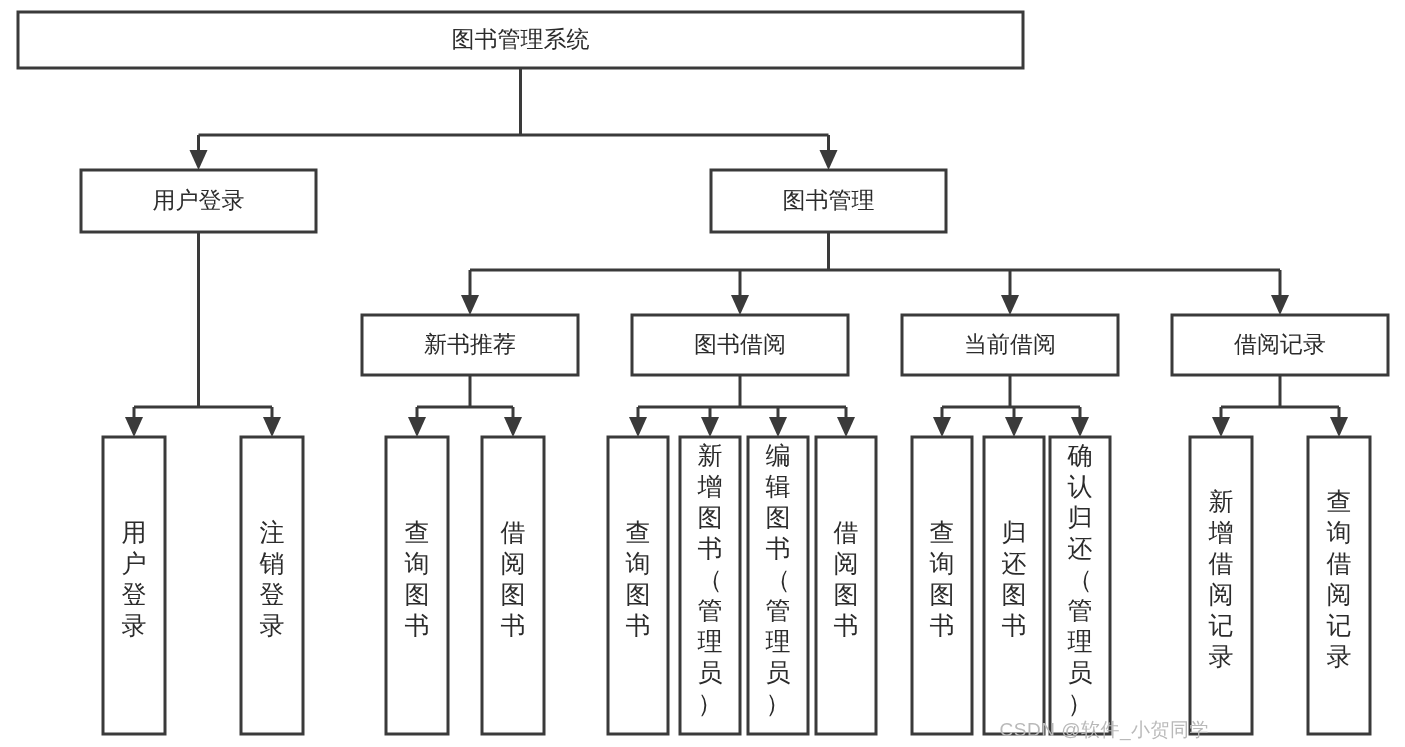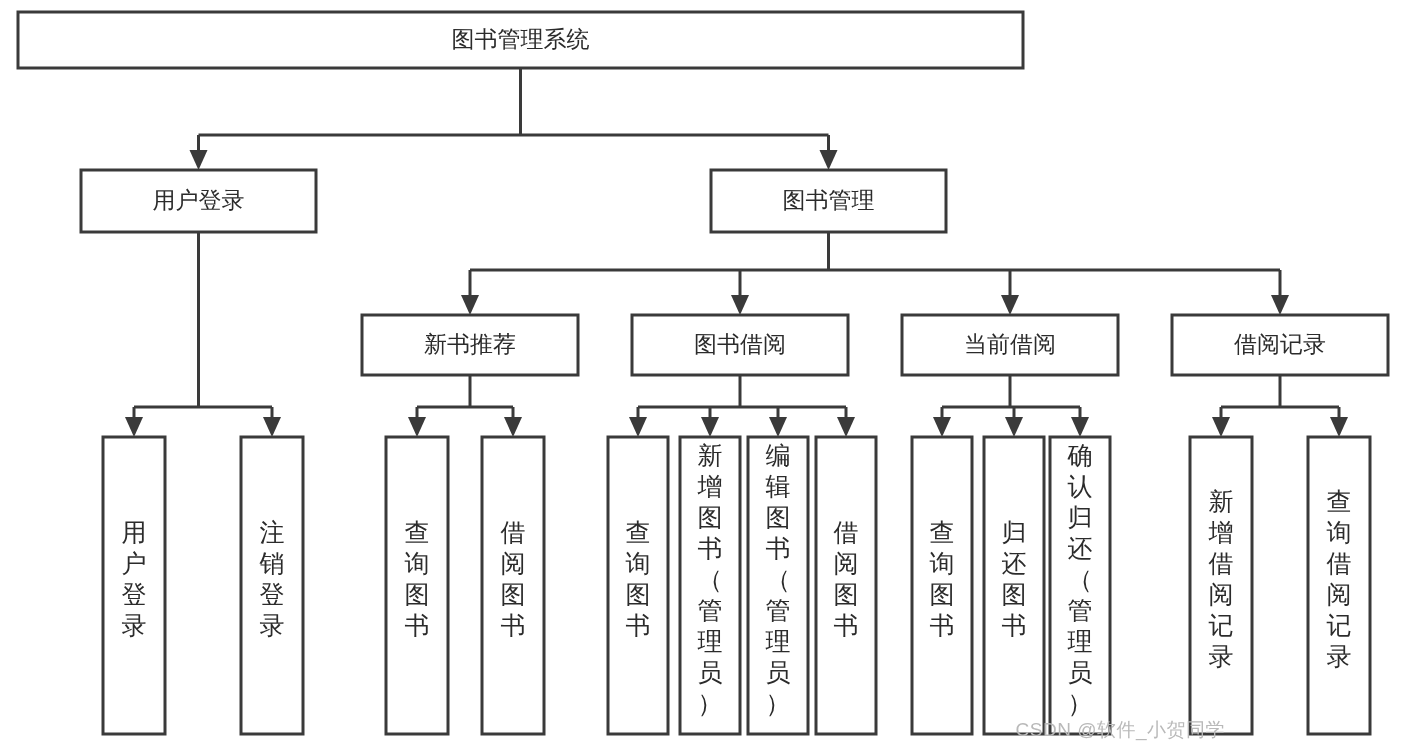--- a/index.html
+++ b/index.html
@@ -35,21 +35,21 @@
   .leaf-label{
     fill:#2b2b2b;
     font-family:"Liberation Sans","DejaVu Sans",sans-serif;
     font-size:25px;
     text-anchor:middle;
   }
   .leaf-label tspan{ }
 
   .watermark{
     position:absolute;
-    right:8px;
+    right:24px;
     bottom:4px;
     color:#b9b9b9;
     font-size:19px;
     font-family:"Liberation Sans","DejaVu Sans",sans-serif;
     letter-spacing:0.5px;
     white-space:nowrap;
     user-select:none;
   }
 </style>
 </head>

